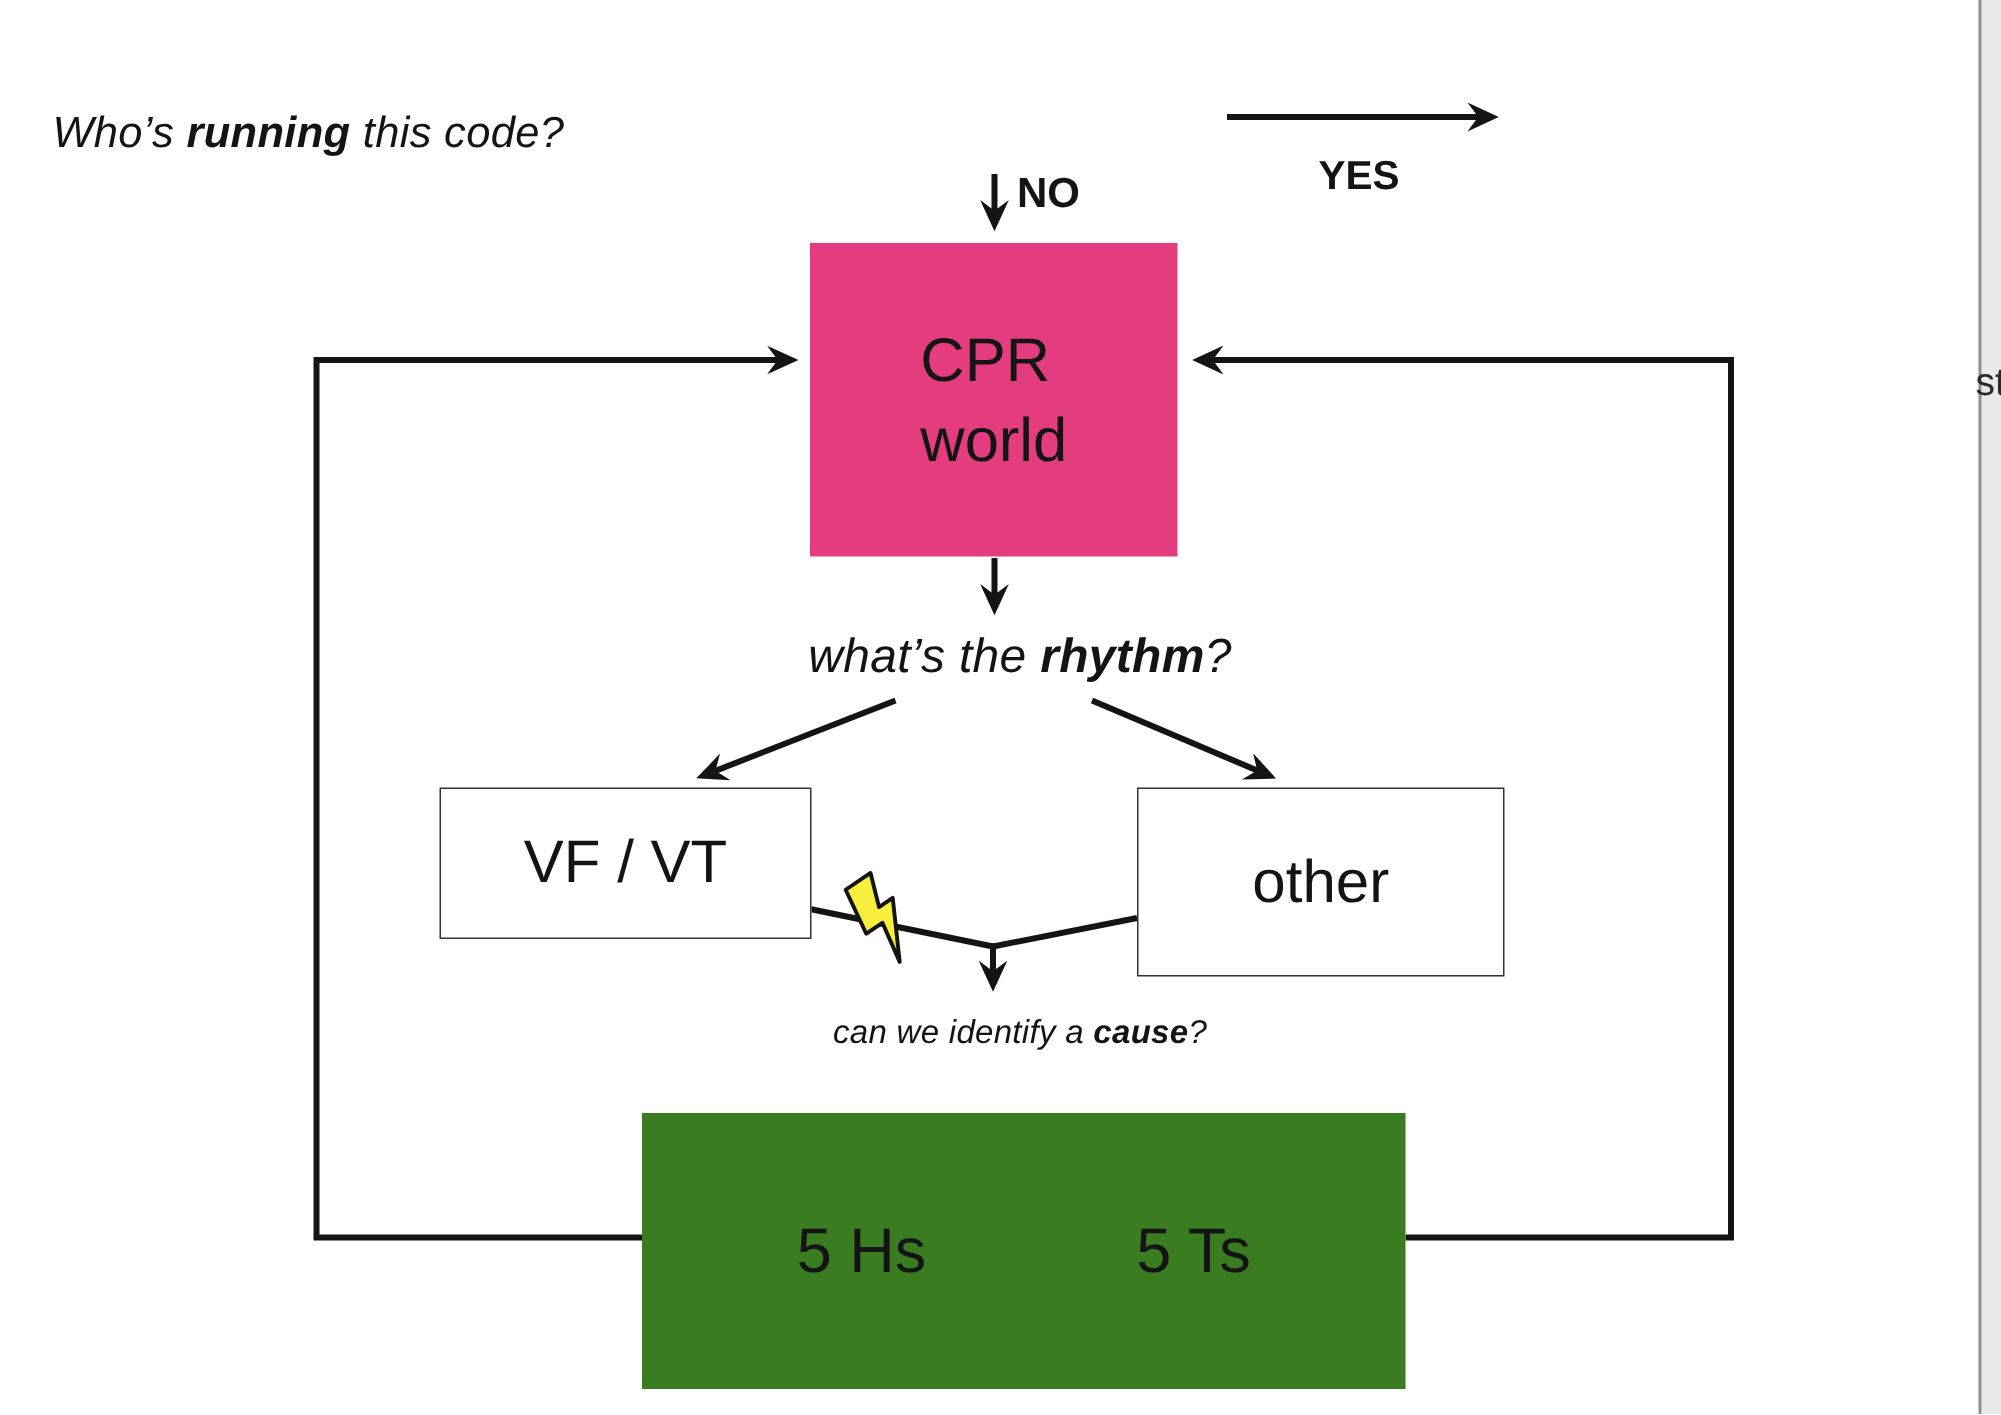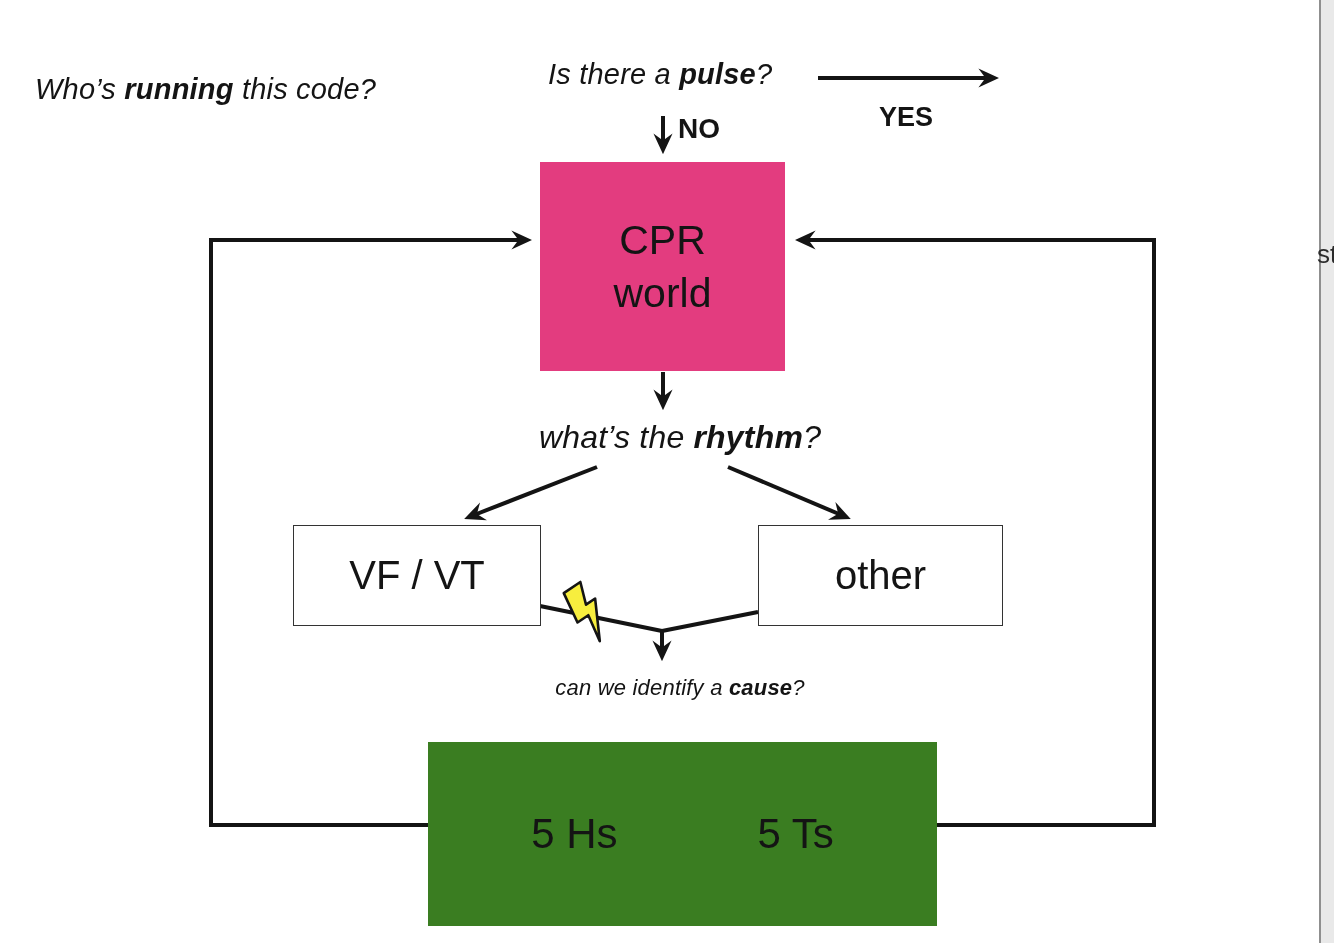--- a/index.html
+++ b/index.html
@@ -8,28 +8,28 @@
     font-family:"Liberation Sans",sans-serif;color:#141414;overflow:hidden;
   }
   .abs{position:absolute;}
   .ctr{transform:translateX(-50%);}
   .q{font-style:italic;font-size:29px;letter-spacing:0.2px;white-space:nowrap;}
   .q b{font-weight:bold;text-align:center;}
   svg.wires{position:absolute;left:0;top:0;width:1334px;height:943px;z-index:1;}
   .node{position:absolute;display:flex;align-items:center;justify-content:center;z-index:2;box-sizing:border-box;}
   #cpr-box{
     left:540px;top:162px;width:245px;height:209px;background:#E33C7F;
-    font-size:41px;line-height:53px;text-align:center;white-space:pre-line;
+    font-size:41px;line-height:53px;text-align:left;white-space:pre-line;
   }
   #vfvt-box{
     left:293px;top:525px;width:248px;height:101px;background:#ffffff;
     border:1.5px solid #333;font-size:40px;
   }
   #other-box{
-    left:758px;top:525px;width:245px;height:101px;background:#ffffff;
+    left:758px;top:525px;width:245px;height:126px;background:#ffffff;
     border:1.5px solid #333;font-size:40px;
   }
   #green-box{
     left:428px;top:742px;width:509px;height:184px;background:#3A7D21;
     font-size:42px;gap:140px;
   }
   .branch-label{font-size:27px;white-space:nowrap;z-index:2;font-weight:bold;}
   #who-text{left:35px;top:73px;}
   #pulse-text{left:548px;top:58px;}
   #yes-label{left:879px;top:102px;text-align:center;}
@@ -67,23 +67,20 @@
     </g>
     <g transform="translate(588,613) rotate(-34)">
       <path d="M-9,-30 L11,-30 L3,-8 L14,-8 L-6,30 L-1,2 L-14,2 Z" fill="#F7EE3E" stroke="#141414" stroke-width="2.6" stroke-linejoin="round"></path>
     </g>
   </svg>
 
   <div class="abs q" id="who-text">
     <span>Who’s </span><b>running</b><span> this code?</span>
   </div>
 
-  <div class="abs q" id="pulse-text">
-    <span>Is there a </span><b>pulse</b><span>?</span>
-  </div>
 
   <div class="abs branch-label" id="yes-label">YES</div>
   <div class="abs branch-label" id="no-label">NO</div>
 
   <div class="node" id="cpr-box">
     <span>CPR
 world</span>
   </div>
 
   <div class="abs q ctr" id="rhythm-text">

